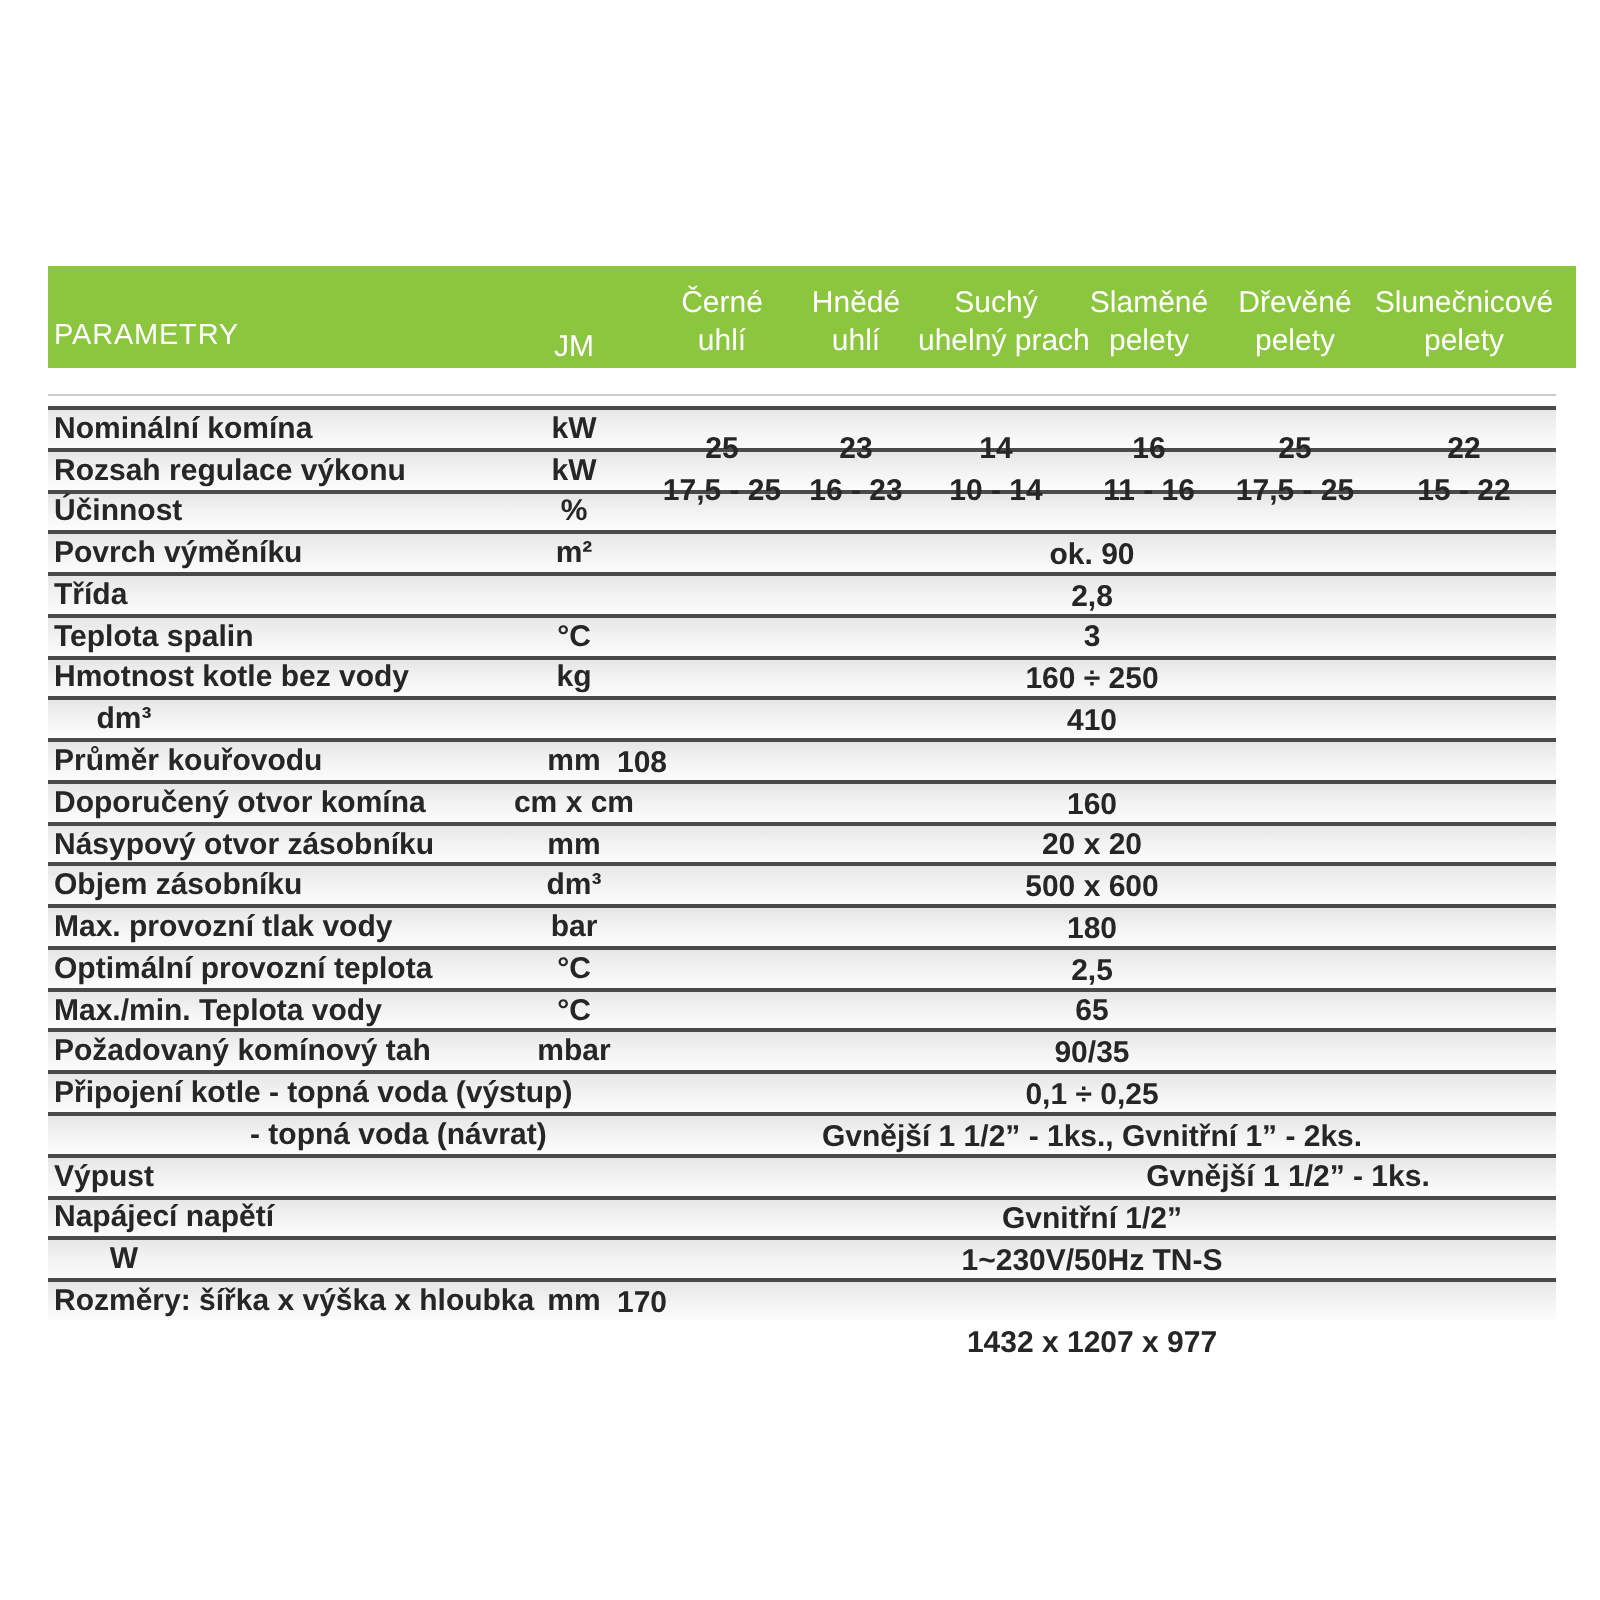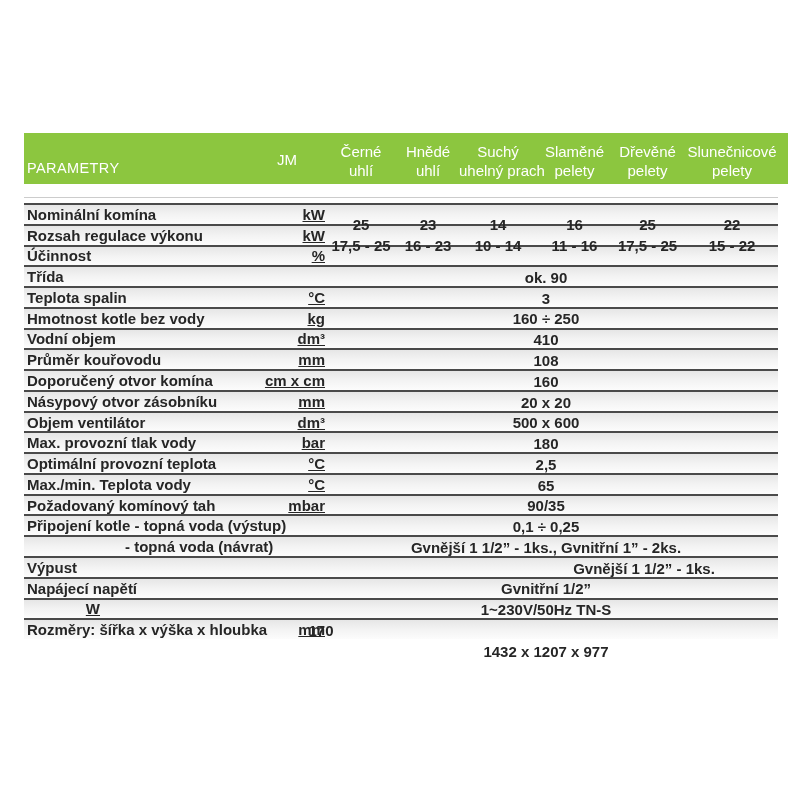--- a/index.html
+++ b/index.html
@@ -8,39 +8,39 @@
     font-family:"Liberation Sans","DejaVu Sans",sans-serif;
     color:#262626;overflow:hidden;
   }
   
   .header-bar{
     position:absolute;left:24px;top:133px;width:764px;height:51px;
     background:#8cc63f;color:#ffffff;display:flex;align-items:flex-end;
     font-size:15px;font-weight:normal;
   }
   .h-label{width:222px;flex:none;padding:0 0 8px 3px;font-size:14.5px;letter-spacing:.4px;}
-  .h-unit{width:76px;flex:none;text-align:center;padding-bottom:16px;}
+  .h-unit{width:76px;flex:none;text-align:center;padding-bottom:2px;}
   .h-fuels{display:flex;flex:none;}
   .h-fuel{flex:none;text-align:center;padding-bottom:4px;}
   .h-line{line-height:19px;white-space:nowrap;}
   
   .w0{width:72px}.w1{width:62px}.w2{width:78px}.w3{width:75px}.w4{width:71px}.w5{width:98px}
   
   .thin-line{position:absolute;left:24px;top:197px;width:754px;height:1px;background:#cccccc;}
   
   .rows{position:absolute;left:24px;top:203px;width:754px;}
   .row{
     display:flex;align-items:center;height:20.77px;box-sizing:border-box;
     border-top:2px solid #4a4a4a;
     background:linear-gradient(180deg,#e6e6e6 0%,#f3f3f3 50%,#fcfcfc 100%);
     font-size:15px;font-weight:bold;white-space:nowrap;
   }
   .c-label{width:222px;flex:none;padding-left:3px;overflow:visible;}
   .c-label.indent{padding-left:101px;}
-  .c-unit{width:76px;flex:none;text-align:right;text-decoration:underline;}
+  .c-unit{width:76px;flex:none;text-align:center;}
   .c-vals{display:flex;flex:none;margin-top:20px;}
   .c-val{flex:none;text-align:center;}
   .c-merged{width:456px;flex:none;box-sizing:border-box;text-align:center;padding-right:14px;margin-top:43px;}
 </style>
 </head>
 <body>
 
 <div class="sheet">
 
   <div class="header-bar">
@@ -100,56 +100,60 @@
           <div class="c-val w4">17,5 - 25</div>
           <div class="c-val w5">15 - 22</div>
         </div>
       </div>
       <div class="row">
         <div class="c-label">Účinnost</div>
         <div class="c-unit">%</div>
         <div class="c-merged">ok. 90</div>
       </div>
       <div class="row">
+        <div class="c-label">Povrch výměníku</div>
+        <div class="c-unit">m²</div>
+        <div class="c-merged">2,8</div>
+      </div>
+      <div class="row">
         <div class="c-label">Třída</div>
         <div class="c-unit"></div>
         <div class="c-merged">3</div>
       </div>
       <div class="row">
         <div class="c-label">Teplota spalin</div>
         <div class="c-unit">°C</div>
         <div class="c-merged">160 ÷ 250</div>
       </div>
       <div class="row">
         <div class="c-label">Hmotnost kotle bez vody</div>
         <div class="c-unit">kg</div>
         <div class="c-merged">410</div>
       </div>
       <div class="row">
-        <div class="c-label">Vodní objem</div>
         <div class="c-unit">dm³</div>
         <div class="c-merged">108</div>
       </div>
       <div class="row">
         <div class="c-label">Průměr kouřovodu</div>
         <div class="c-unit">mm</div>
         <div class="c-merged">160</div>
       </div>
       <div class="row">
         <div class="c-label">Doporučený otvor komína</div>
         <div class="c-unit">cm x cm</div>
         <div class="c-merged">20 x 20</div>
       </div>
       <div class="row">
         <div class="c-label">Násypový otvor zásobníku</div>
         <div class="c-unit">mm</div>
         <div class="c-merged">500 x 600</div>
       </div>
       <div class="row">
-        <div class="c-label">Objem ventilátor</div>
+        <div class="c-label">Objem zásobníku</div>
         <div class="c-unit">dm³</div>
         <div class="c-merged">180</div>
       </div>
       <div class="row">
         <div class="c-label">Max. provozní tlak vody</div>
         <div class="c-unit">bar</div>
         <div class="c-merged">2,5</div>
       </div>
       <div class="row">
         <div class="c-label">Optimální provozní teplota</div>

